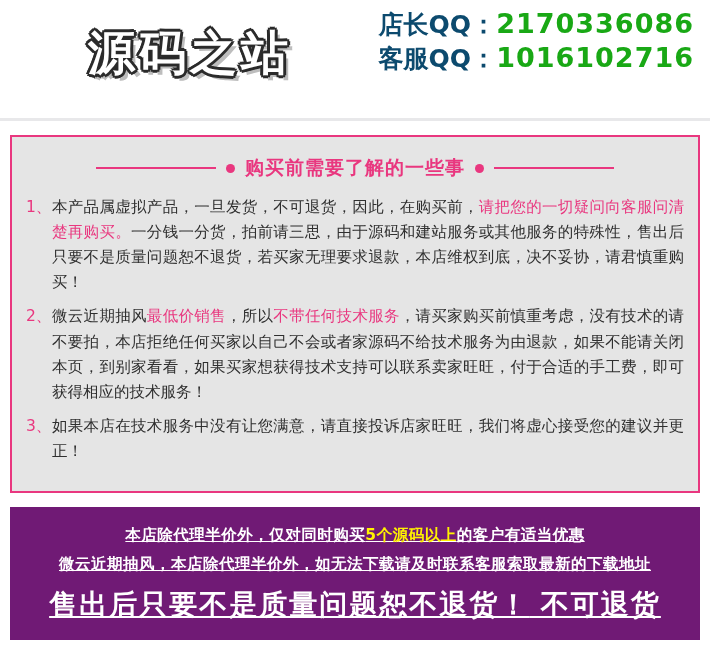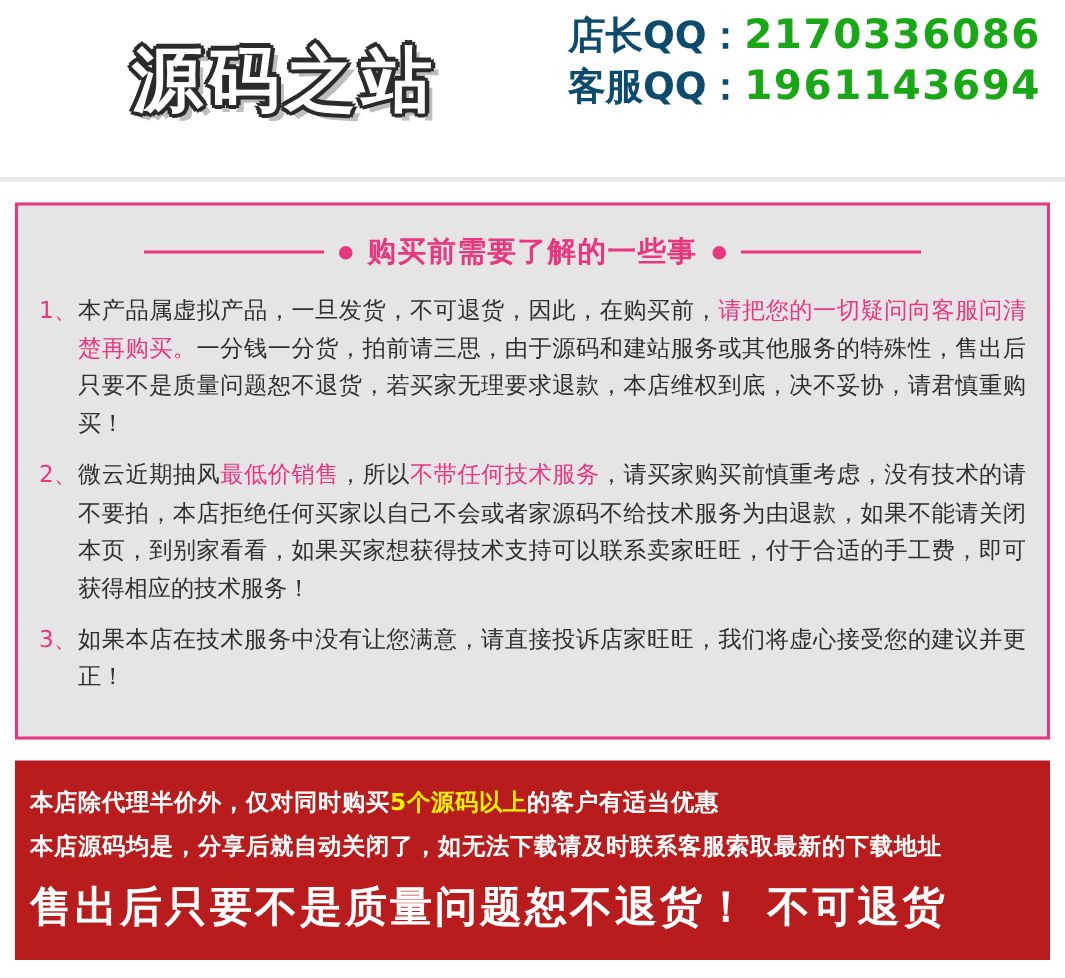--- a/index.html
+++ b/index.html
@@ -132,24 +132,25 @@
     flex: 1;
   }
   .hl-pink { color: #e9377f; }
 
   
   .banner {
     position: relative;
     margin: 14px 10px 0 10px;
     width: 690px;
     box-sizing: border-box;
-    background: #b91c1c;
+    background: #701a75;
     padding: 14px 10px 16px 10px;
-    text-align: left;
+    text-align: center;
     color: #ffffff;
+    text-decoration: underline;
   }
   .banner-line1,
   .banner-line2 {
     font-size: 15.5px;
     font-weight: bold;
     line-height: 1.85;
     letter-spacing: 0.5px;
     white-space: nowrap;
   }
   .banner-line1 .em,
@@ -170,21 +171,21 @@
 <div class="page">
 
   <div class="header">
     <div class="logo">源码之站</div>
 
     <div class="qq-block">
       <div class="qq-line">
         <span class="qq-label">店长QQ：</span><span class="qq-number">2170336086</span>
       </div>
       <div class="qq-line">
-        <span class="qq-label">客服QQ：</span><span class="qq-number">1961143694</span>
+        <span class="qq-label">客服QQ：</span><span class="qq-number">1016102716</span>
       </div>
     </div>
   </div>
 
   <div class="notice-wrap">
     <div class="notice-title-row">
       <div class="notice-rule"></div>
       <div class="notice-dot"></div>
       <div class="notice-title">购买前需要了解的一些事</div>
       <div class="notice-dot"></div>
@@ -202,17 +203,17 @@
       </div>
       <div class="item">
         <span class="item-num">3、</span>
         <span class="item-body"><span>如果本店在技术服务中没有让您满意，请直接投诉店家旺旺，我们将虚心接受您的建议并更正！</span></span>
       </div>
     </div>
   </div>
 
   <div class="banner">
     <div class="banner-line1"><span>本店除代理半价外，仅对同时购买</span><span class="em">5个源码以上</span><span>的客户有适当优惠</span></div>
-    <div class="banner-line2"><span>本店源码均是，分享后就自动关闭了，如无法下载请及时联系客服索取最新的下载地址</span></div>
+    <div class="banner-line2"><span>微云近期抽风，本店除代理半价外，如无法下载请及时联系客服索取最新的下载地址</span></div>
     <div class="banner-big"><span class="em">售出后只要不是质量问题恕不退货！</span><span> 不可退货</span></div>
   </div>
 
 </div>
 
 </body></html>

